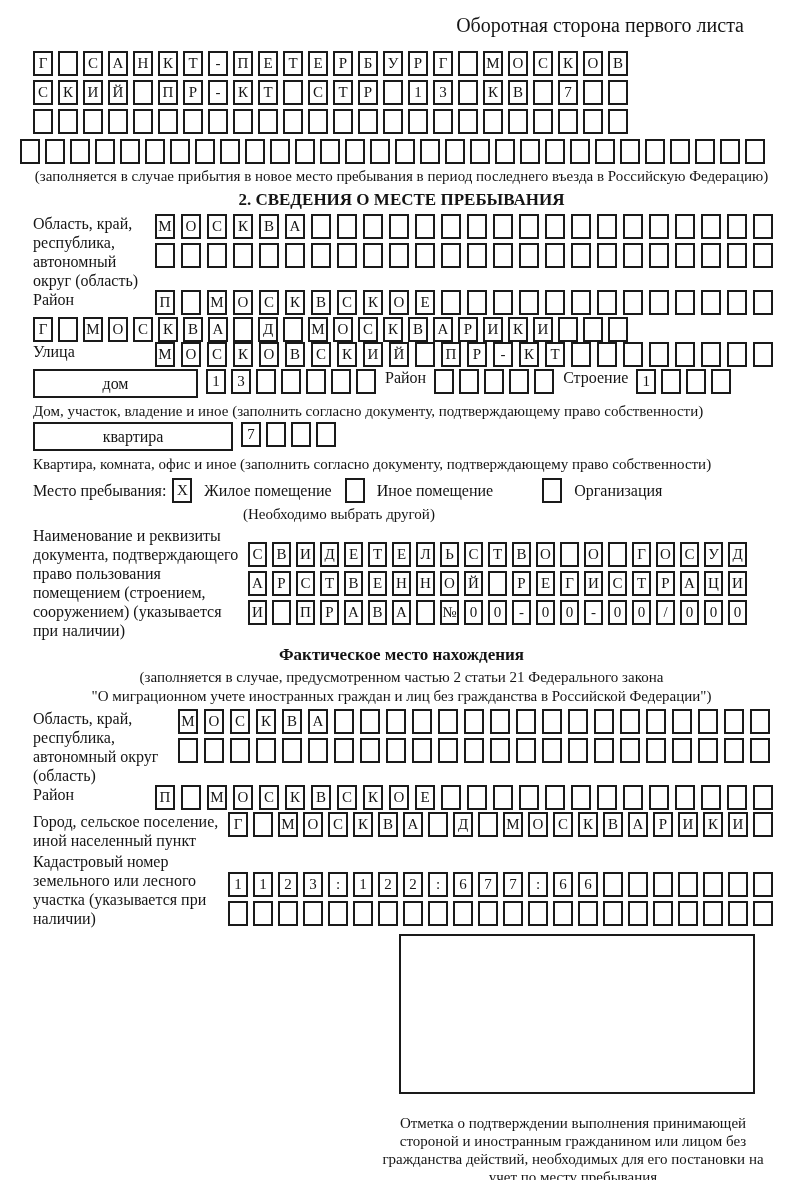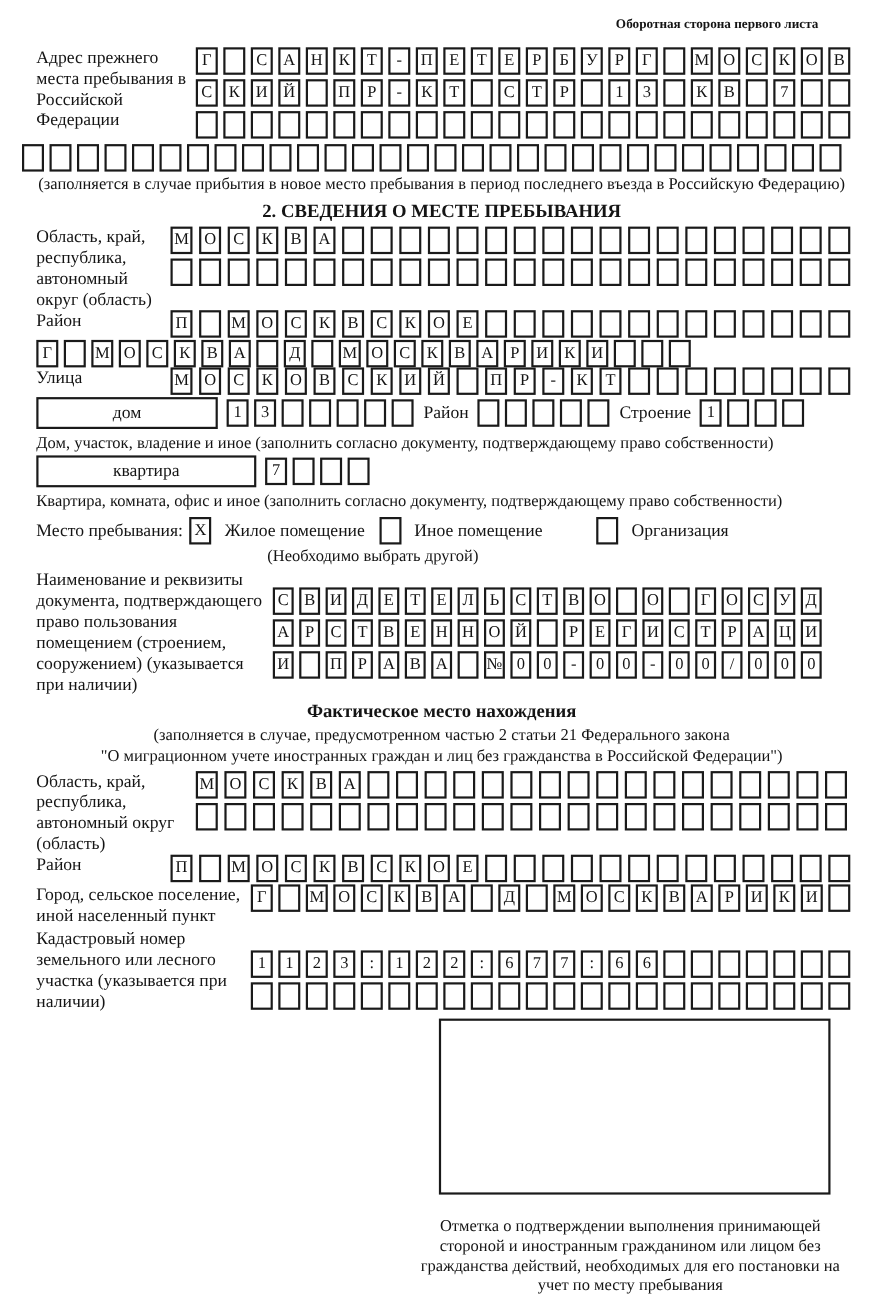--- a/index.html
+++ b/index.html
@@ -2,21 +2,21 @@
 <html><head>
 <meta charset="utf-8">
 <style>
   html,body{margin:0;padding:0;background:#fff;}
   .page{
     position:relative;width:800px;height:1180px;overflow:hidden;box-sizing:border-box;
     background:#ffffff;color:#141414;
     font-family:"Liberation Serif","DejaVu Serif",serif;font-size:16px;
     padding:14px 30px 0 33px;
   }
-  .corner{text-align:right;padding-right:26px;font-size:12px;font-weight:bold;}
+  .corner{text-align:right;padding-right:26px;font-size:20px;}
   .frow{display:flex;}
   .lbl{font-size:16px;line-height:19px;flex:0 0 auto;}
   .w122{width:122px;}
   .w145{width:145px;}
   .w195{width:195px;}
   .w215{width:215px;}
   .cellcol{display:flex;flex-direction:column;}
   .cells{display:flex;gap:5px;margin-bottom:4px;}
   .cells.last{margin-bottom:0;}
   .g6{gap:6px;}
@@ -28,21 +28,21 @@
   .pitch24 .cell{flex:0 0 19px;width:19px;}
   .one{margin-bottom:0;}
   .addr{margin-top:14px;}
   .fullrow{margin-top:5px;margin-left:-13px;margin-bottom:0;}
   .note{font-size:15px;line-height:18px;}
   .center{text-align:center;}
   .fillnote{margin-top:3px;}
   .sec-title{font-weight:bold;text-align:center;font-size:17px;margin-top:5px;}
   .f-oblast{margin-top:4px;}
   .f-city{margin-top:2px;}
-  .dom-row{display:flex;align-items:center;margin-top:2px;}
+  .dom-row{display:flex;margin-top:2px;}
   .namebox{
     box-sizing:border-box;border:2px solid #1a1a1a;height:29px;
     display:flex;align-items:center;justify-content:center;font-size:16px;background:#fff;
   }
   .w165{width:165px;}
   .w200{width:200px;}
   .dom-row .cells{margin-bottom:0;margin-left:8px;}
   .inline-lbl{margin-left:9px;white-space:nowrap;}
   .dom-note{margin-top:4px;}
   .kv-row{margin-top:2px;}
@@ -68,21 +68,20 @@
   }
 </style>
 </head>
 <body>
 
 <div class="page">
 
   <div class="corner">Оборотная сторона первого листа</div>
 
   <div class="frow addr">
-    <div class="lbl w145">Адрес прежнего места пребывания в Российской Федерации</div>
     <div class="cellcol">
       <div class="cells">
           <span class="cell">Г</span>
           <span class="cell"></span>
           <span class="cell">С</span>
           <span class="cell">А</span>
           <span class="cell">Н</span>
           <span class="cell">К</span>
           <span class="cell">Т</span>
           <span class="cell">-</span>

